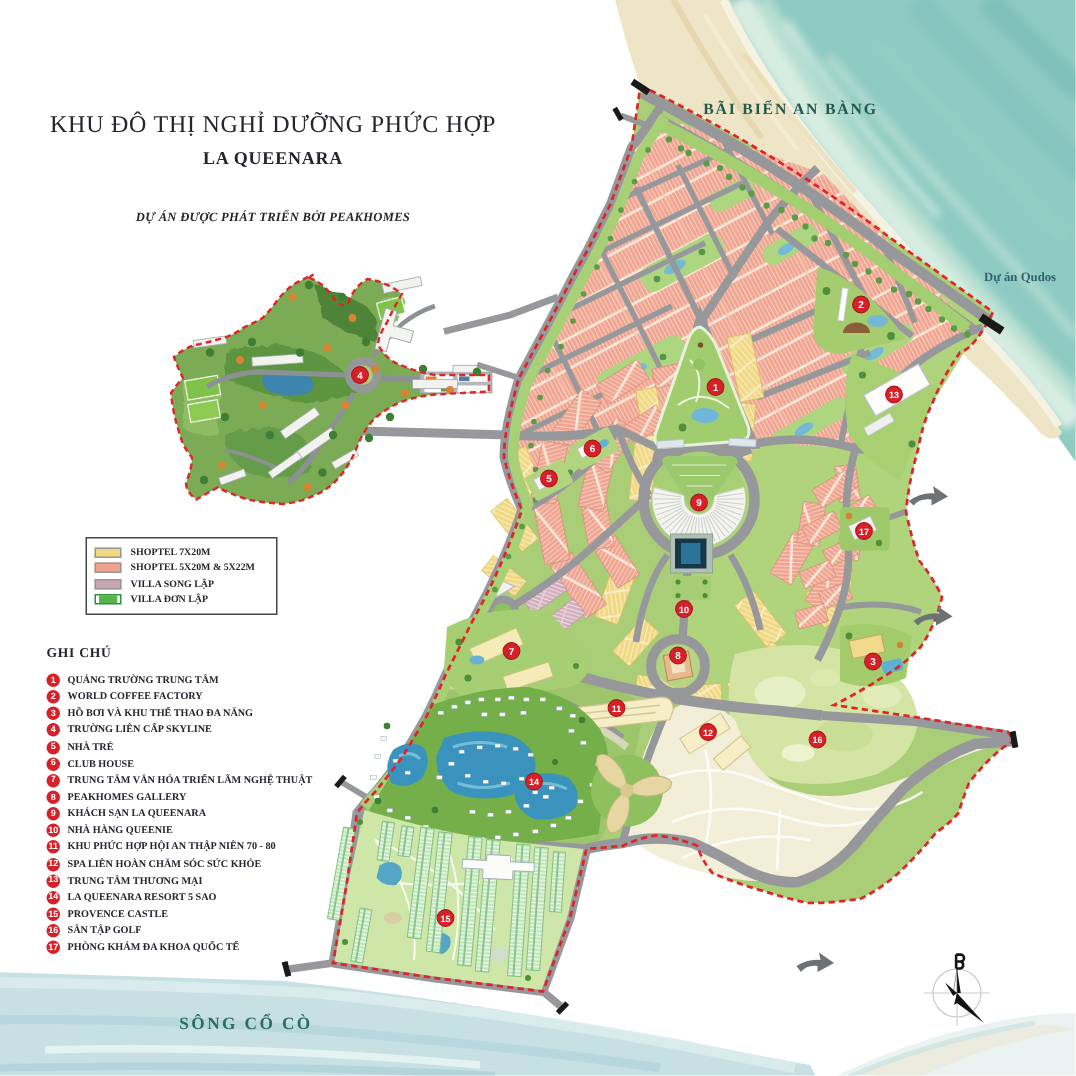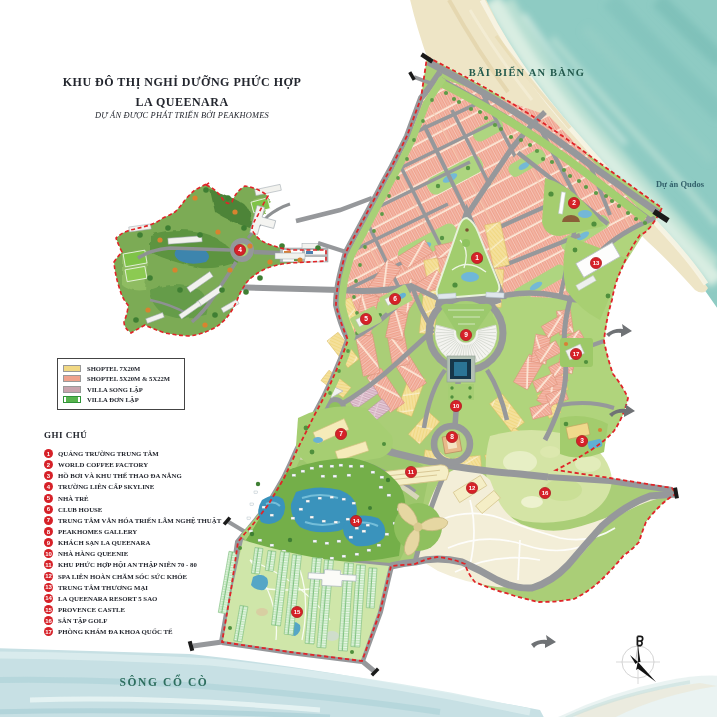--- a/index.html
+++ b/index.html
@@ -1,26 +1,26 @@
 <!DOCTYPE html>
 <html><head><meta charset="utf-8">
 <style>
 html,body{margin:0;padding:0;width:717px;height:717px;overflow:hidden;background:#fff;}
 #page{position:relative;width:717px;height:514px;font-family:"Liberation Serif",serif;}
 svg.map{position:absolute;left:0;top:0;}
 .title{position:absolute;left:12px;top:75px;width:340px;text-align:center;color:#23262e;}
-.t1{font-size:12px;font-weight:bold;letter-spacing:0.5px;}
+.t1{font-size:16px;font-weight:normal;letter-spacing:0.5px;}
 .t2{font-size:12px;font-weight:bold;letter-spacing:0.5px;margin-top:5px;}
 .t3{font-size:8.7px;font-weight:bold;letter-spacing:0.2px;margin-top:9px;}
-.t4{font-size:8.4px;font-weight:normal;font-style:italic;letter-spacing:0.2px;margin-top:1px;}
+.t4{font-size:8.4px;font-weight:bold;font-style:italic;letter-spacing:0.2px;margin-top:27px;}
 .legend{position:absolute;left:57px;top:358px;width:128px;background:#fff;border:1px solid #444;padding:4px 0 4px 5px;box-sizing:border-box;}
 .lr{display:flex;align-items:center;height:10.5px;}
 .sw{width:18px;height:7px;margin-right:6px;flex:0 0 18px;border:0.5px solid #999;box-sizing:border-box;}
 .lt{font-size:6.6px;font-weight:bold;color:#23262e;white-space:nowrap;}
-.gc{position:absolute;left:44px;top:430px;color:#23262e;}
+.gc{position:absolute;left:31px;top:430px;color:#23262e;}
 .gch{font-size:9px;font-weight:bold;letter-spacing:0.5px;margin-bottom:8px;}
 .it{display:flex;align-items:center;height:11.15px;}
 .num{width:9px;height:9px;border-radius:50%;background:#d62128;color:#fff;font-size:6px;font-weight:bold;display:flex;align-items:center;justify-content:center;margin-right:5px;flex:0 0 9px;font-family:"Liberation Sans",sans-serif;}
 .tx{font-size:6.8px;font-weight:bold;white-space:nowrap;}
 </style></head>
 <body>
 <div id="page">
 <svg class="map" width="717" height="717" viewBox="0 0 717 717">
 
 <defs>

